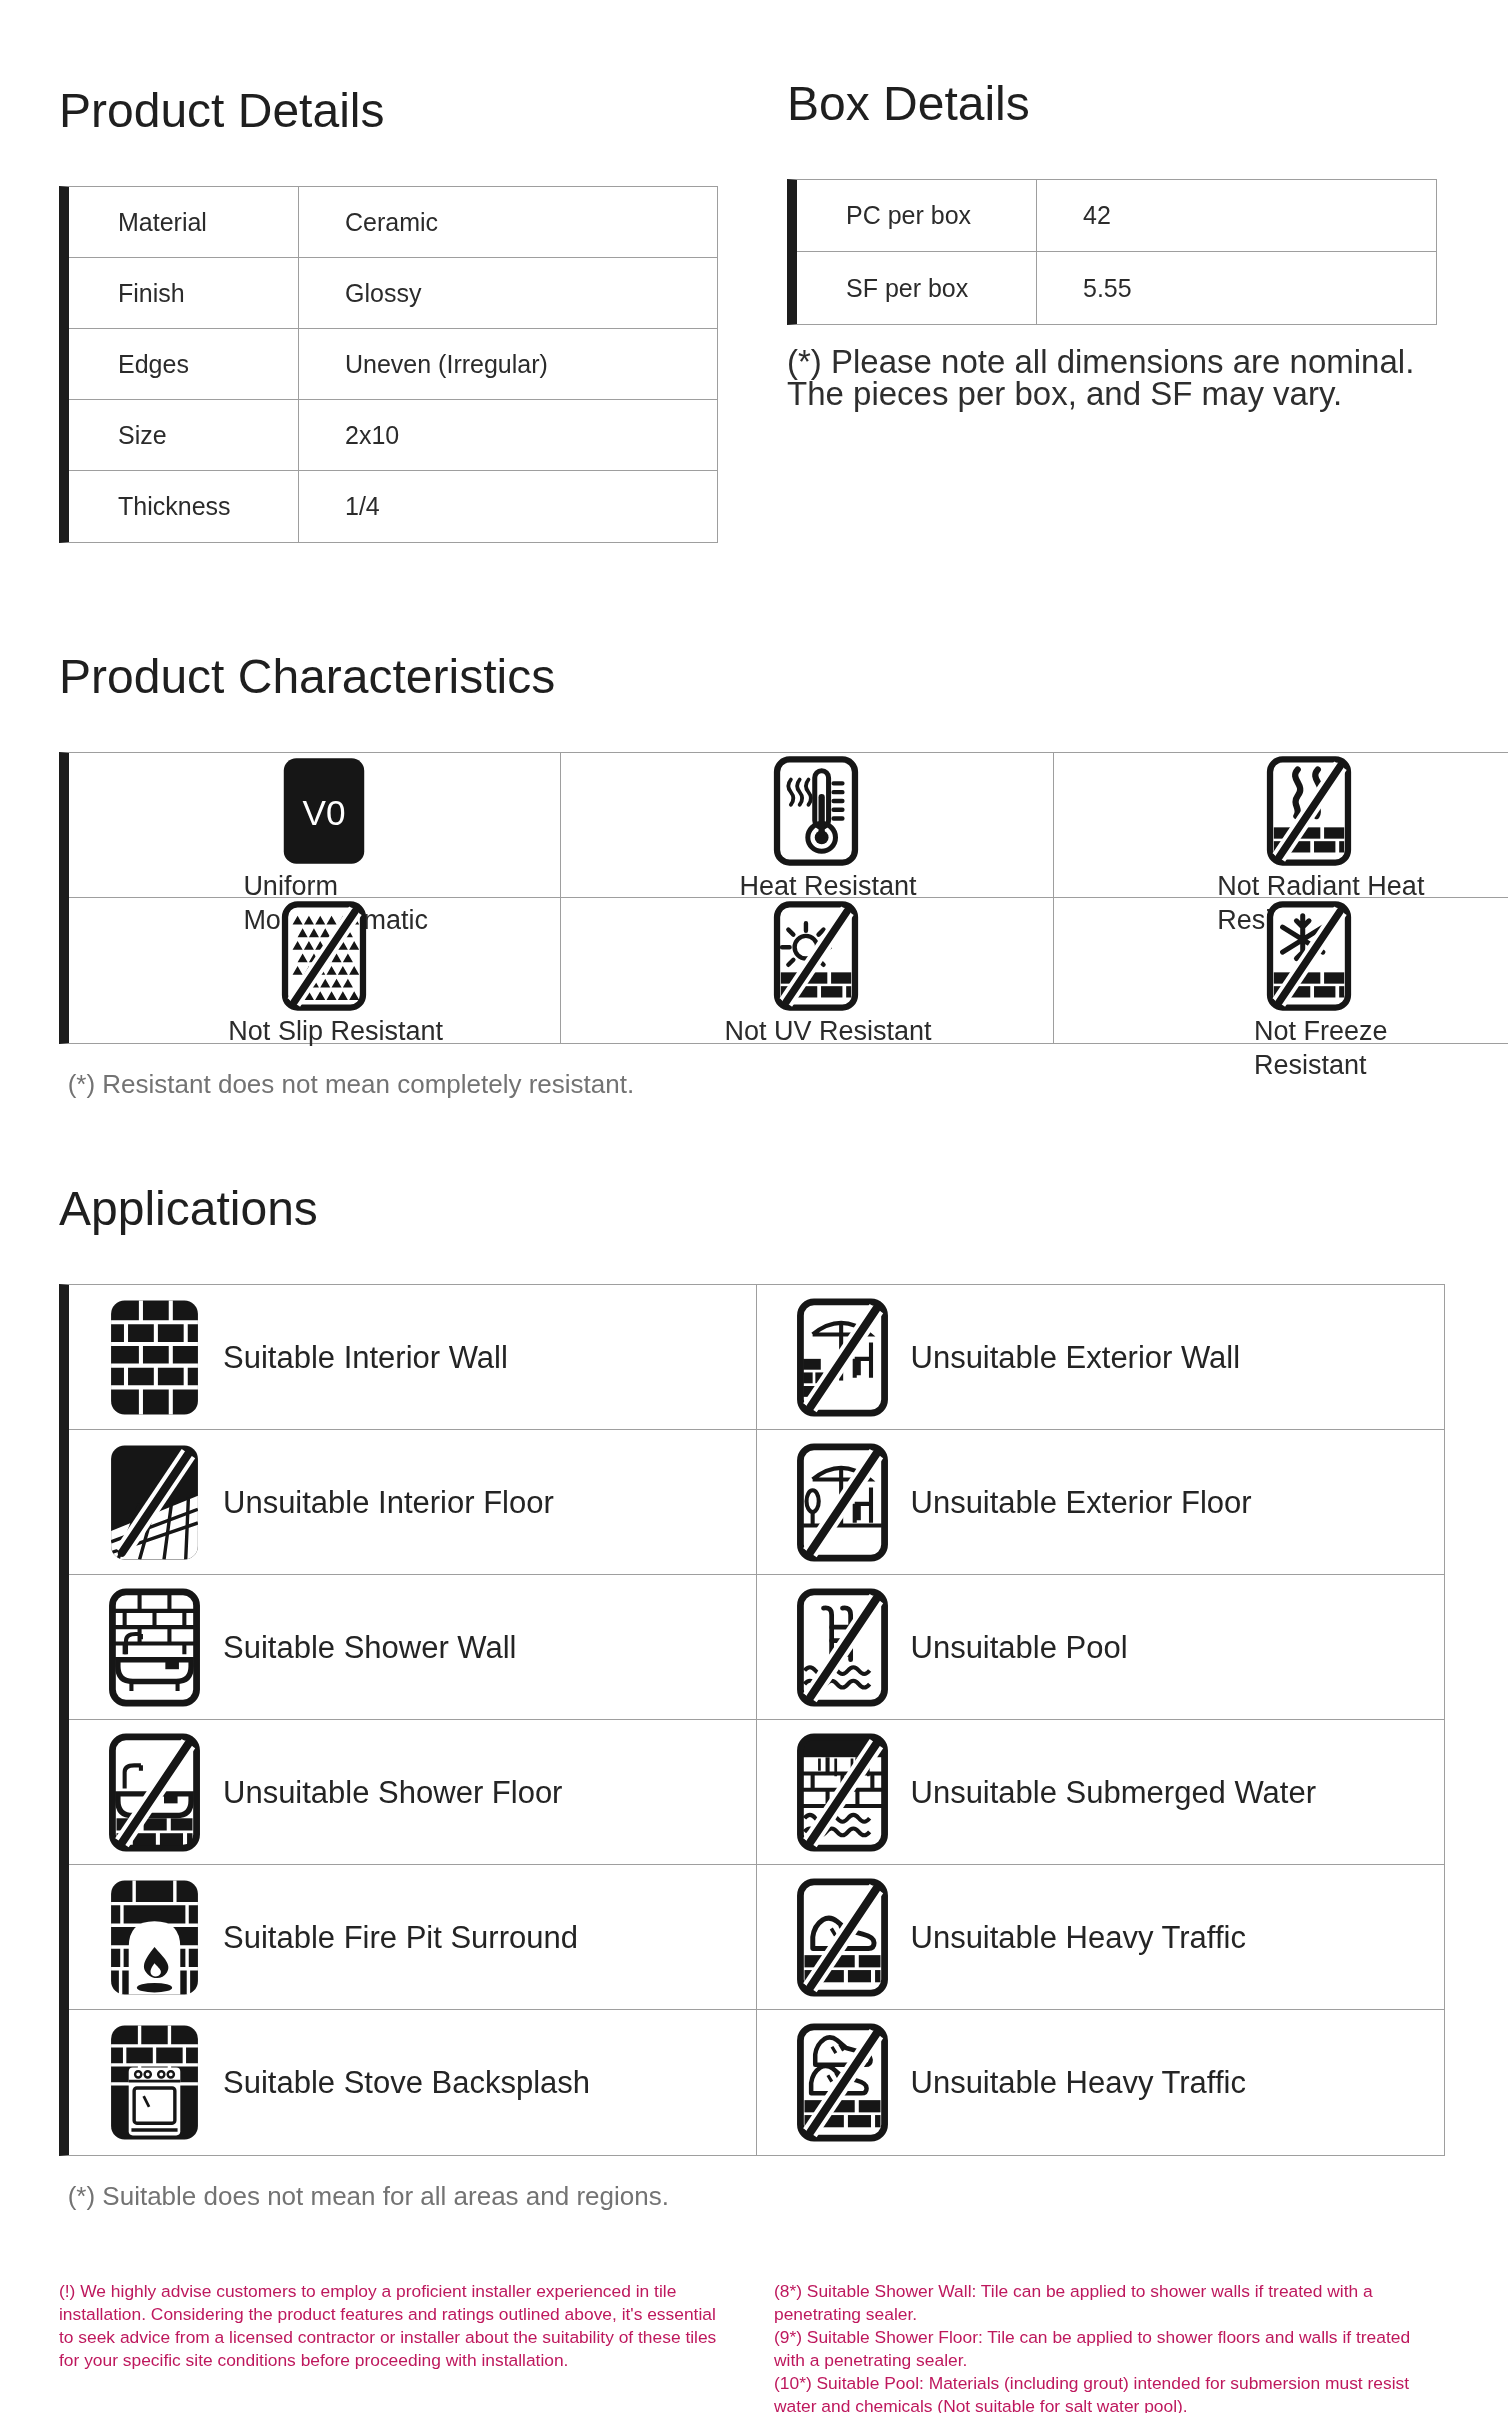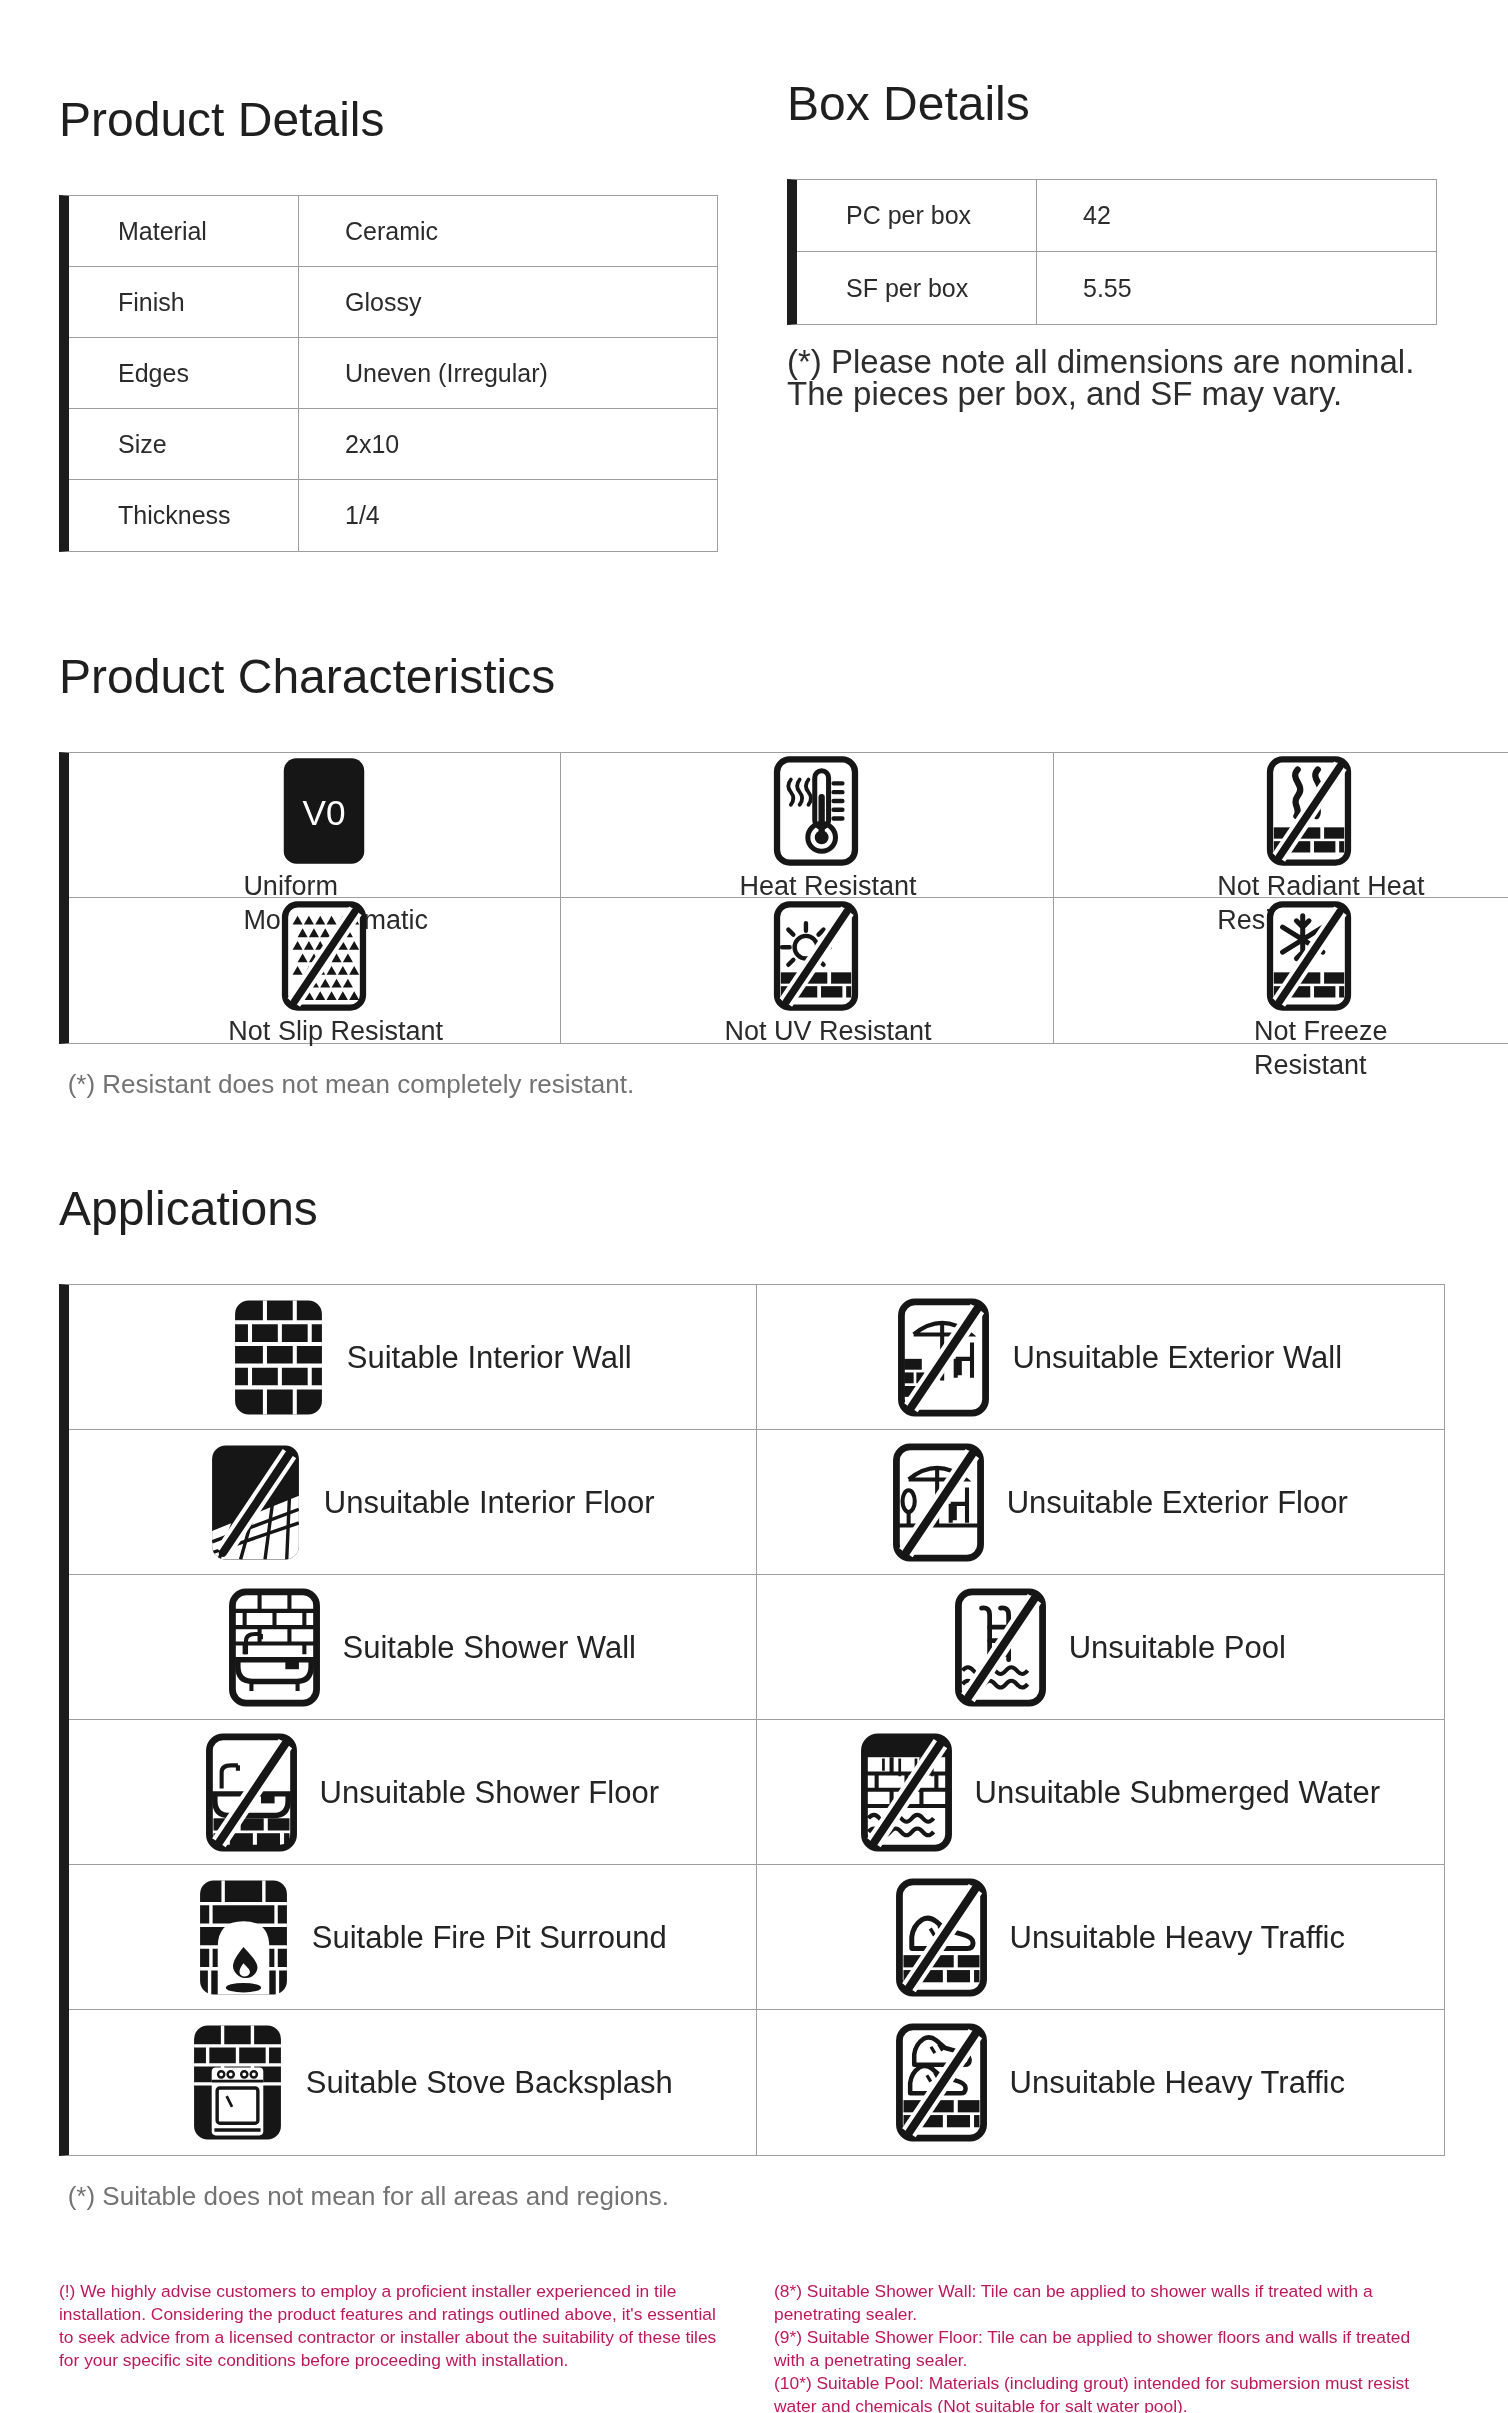--- a/index.html
+++ b/index.html
@@ -17,33 +17,33 @@
   .box .spec-label{width:240px;}
   .spec-value{flex:1;padding-left:46px;}
   .note{font-size:33px;line-height:32px;color:#2e2e2e;margin:0;}
   
   .icon-grid{display:grid;border:1.4px solid #9e9e9e;border-left:10.6px solid #1c1c1c;box-sizing:border-box;}
   .char-grid{grid-template-columns:repeat(3,1fr);}
   .app-grid{grid-template-columns:repeat(2,1fr);}
   .icon-cell{display:flex;align-items:center;border-right:1.4px solid #9e9e9e;
         border-bottom:1.4px solid #9e9e9e;box-sizing:border-box;}
   .char-grid .icon-cell{height:145px;padding-left:42px;flex-direction:column;}
-  .app-grid .icon-cell{height:145px;padding-left:38px;justify-content:center;}
+  .app-grid .icon-cell{height:145px;padding-left:38px;}
   .char-grid .icon-cell:nth-child(3n){border-right:none;}
   .char-grid .icon-cell:nth-child(n+4){border-bottom:none;}
   .app-grid .icon-cell:nth-child(2n){border-right:none;}
   .app-grid .icon-cell:nth-child(n+11){border-bottom:none;}
   .cicon{width:88px;height:116px;flex:none;margin-right:24px;}
   .aicon{width:95px;height:125px;flex:none;margin-right:21px;}
   .cicon svg,.aicon svg{width:100%;height:100%;display:block;}
   .clabel{font-size:27px;line-height:34px;color:#2b2b2b;white-space:pre-line;}
   .alabel{font-size:31px;line-height:37px;color:#242424;}
   .grid-note{font-size:26px;color:#737373;margin:25px 0 0 8.7px;}
   
-  .sec-product{position:absolute;left:59px;top:89px;width:659px;}
+  .sec-product{position:absolute;left:59px;top:80px;width:659px;}
   .sec-box{position:absolute;left:787px;top:73px;width:650px;}
   .sec-box .note{margin-top:21px;max-width:671px;}
   .sec-chars{position:absolute;left:59px;top:646px;width:1488px;}
   .sec-apps{position:absolute;left:59px;top:1178px;width:1386px;}
   
   .sec-foot{position:absolute;left:59px;top:2280px;width:1386px;display:flex;justify-content:space-between;}
   .fcol{width:671px;}
   .fcol p{font-size:17.4px;line-height:23px;color:#be185d;margin:0;}
   .fcol p.gap-after{margin-bottom:39px;}
 </style>

